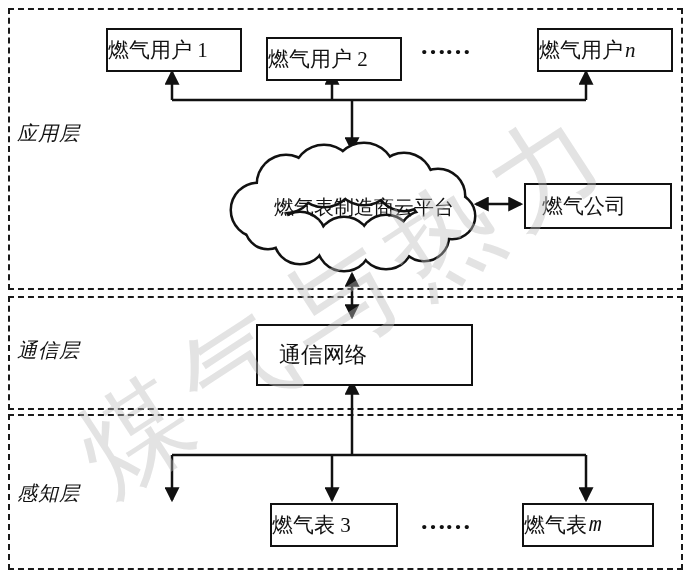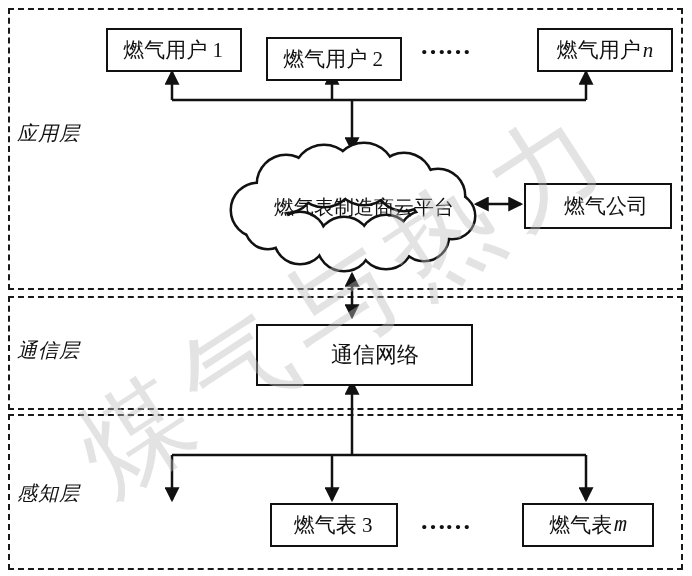--- a/index.html
+++ b/index.html
@@ -32,21 +32,21 @@
   }
   .label-app{left:17px;top:120px;}
   .label-comm{left:17px;top:337px;}
   .label-sense{left:17px;top:480px;}
 
   
   .node{
     position:absolute;
     border:2.5px solid #111;
     background:#fff;
-    display:flex;align-items:center;justify-content:center;
+    display:flex;align-items:center;justify-content:flex-start;
     font-size:21px;
     z-index:3;
     white-space:nowrap;
   }
   .var{font-style:italic;margin-left:2px;}
 
   .user-1{left:106px;top:28px;width:132px;height:40px;}
   .user-2{left:266px;top:28px;width:132px;height:40px;margin-top:9px;}
   .user-n{left:520px;top:28px;width:132px;height:40px;margin-left:17px;}
   .company{left:524px;top:183px;width:128px;height:42px;padding-left:16px;}

